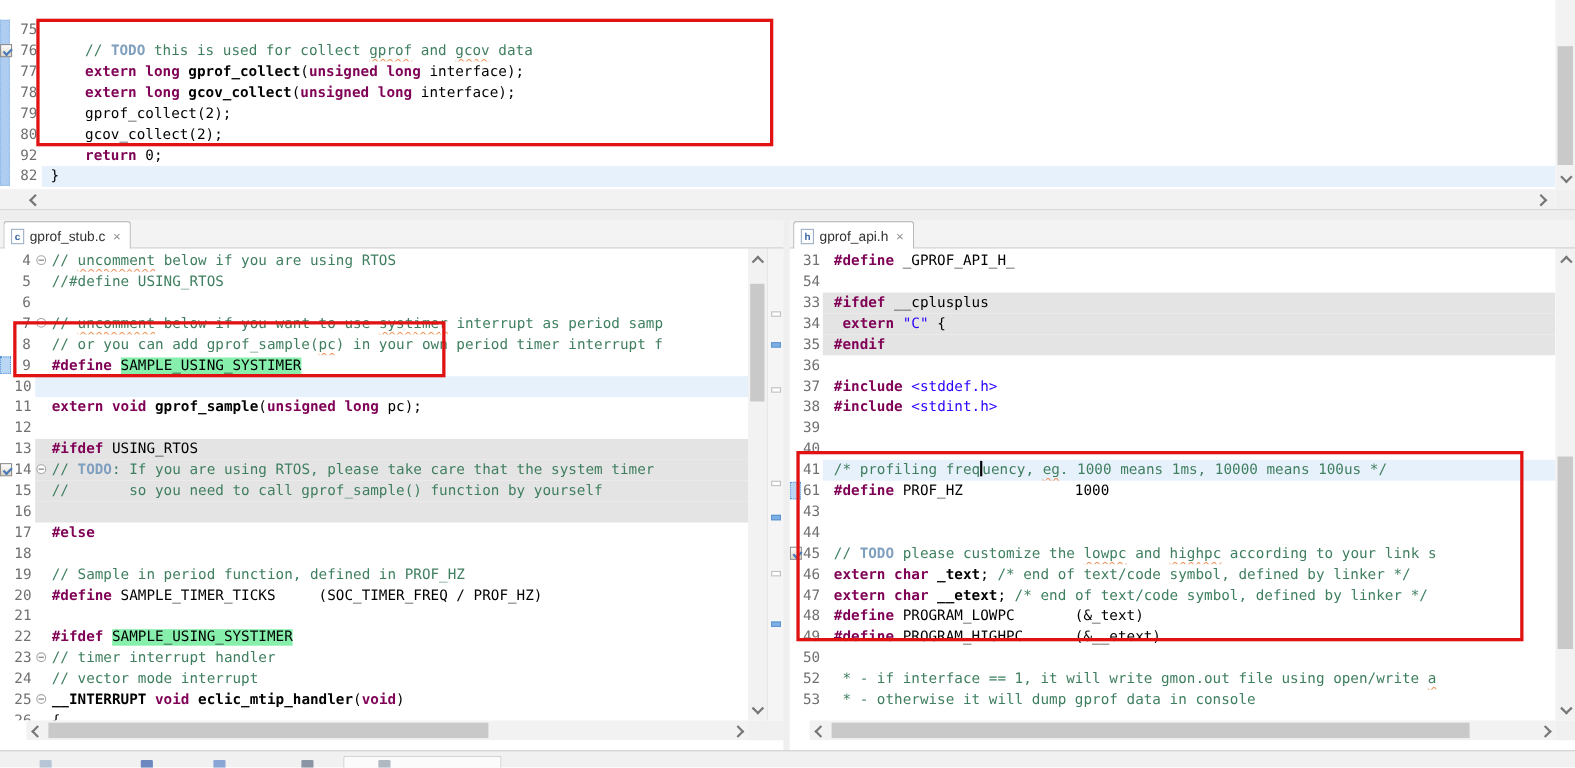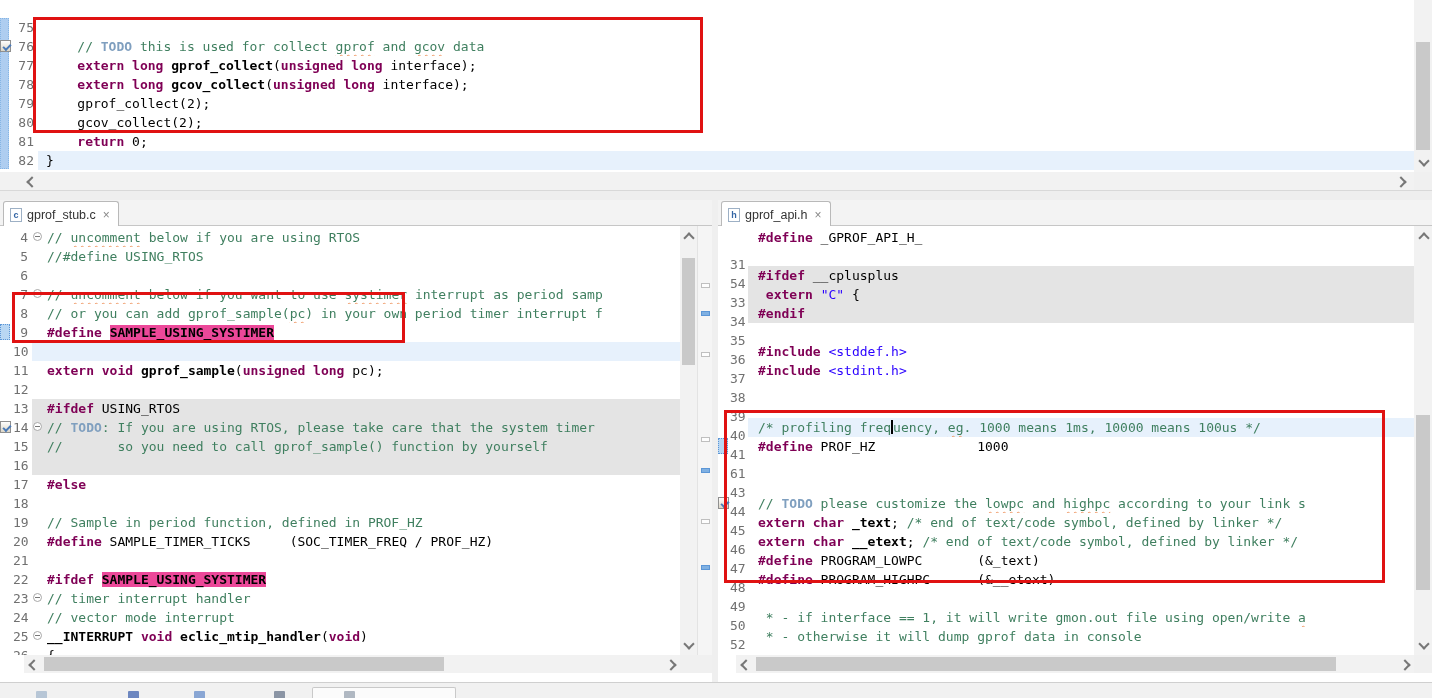--- a/index.html
+++ b/index.html
@@ -9,31 +9,31 @@
   .ebody{position:absolute;background:#ffffff;overflow:hidden;}
   .rows{position:absolute;left:0;top:0;right:0;bottom:0;padding-top:2px;}
   .row{display:flex;height:19px;line-height:19px;white-space:pre;background:transparent;}
   .ann{flex:none;position:relative;}
   .ln{flex:none;text-align:right;color:#707070;padding-right:4px;box-sizing:border-box;}
   .rest{flex:1 1 auto;display:flex;min-width:0;}
   .fold{flex:none;position:relative;}
   .code{flex:1 1 auto;white-space:pre;overflow:hidden;}
   .ed-top .ann{width:12px;} .ed-top .ln{width:26px;} .ed-top .fold{width:8px;}
   .ed-left .ann{width:13px;} .ed-left .ln{width:19px;} .ed-left .fold{width:15px;}
-  .ed-right .ann{width:12px;} .ed-right .ln{width:18px;margin-top:27px;} .ed-right .fold{width:10px;}
+  .ed-right .ann{width:12px;} .ed-right .ln{width:18px;} .ed-right .fold{width:10px;}
   .bg-gray .rest{background:#e4e4e4;}
   .bg-blue .rest{background:#e7f1fc;}
   
   .seg-k{color:#7f0055;font-weight:bold;}
   .seg-p{color:#000;}
   .seg-c{color:#3f7f5f;}
   .seg-tt{color:#7f9fbf;font-weight:bold;}
   .seg-s{color:#2a00ff;}
   .seg-b{color:#000;font-weight:bold;}
-  .seg-hl{color:#000;background:#ec4899;font-weight:bold;}
+  .seg-hl{color:#000;background:#86efac;}
   .seg-cw{color:#3f7f5f;text-decoration-line:underline;text-decoration-style:wavy;
           text-decoration-color:#f09a66;text-decoration-thickness:1px;text-underline-offset:3px;}
   .caret{display:inline-block;width:0;height:14px;border-left:2px solid #000;vertical-align:-2px;}
   
   .task-icon{position:absolute;left:0;top:3px;width:11px;height:12px;border:1px solid #8f8f8f;
      background:linear-gradient(180deg,#fefefe,#dcd6c6);box-sizing:border-box;}
   .task-icon:after{content:"";position:absolute;left:2px;top:3px;width:6px;height:3px;
      border-left:2px solid #4a7ab8;border-bottom:2px solid #4a7ab8;transform:rotate(-45deg);}
   .blue-marker{position:absolute;left:0;top:1px;width:10px;height:16px;background:#b9d7f3;
      border:1px dotted #5c96d6;box-sizing:border-box;}
@@ -81,21 +81,21 @@
 
   <div class="ebody ed-top" style="left:0;top:16px;width:1414px;height:172px;">
     <div class="range-bar"></div>
     <div class="rows">
         <div class="row"><span class="ann"></span><span class="ln">75</span><span class="rest"><span class="fold"></span><span class="code"></span></span></div>
         <div class="row"><span class="ann"><span class="task-icon"></span></span><span class="ln">76</span><span class="rest"><span class="fold"></span><span class="code"><span class="seg-p">    </span><span class="seg-c">// </span><span class="seg-tt">TODO</span><span class="seg-c"> this is used for collect </span><span class="seg-cw">gprof</span><span class="seg-c"> and </span><span class="seg-cw">gcov</span><span class="seg-c"> data</span></span></span></div>
         <div class="row"><span class="ann"></span><span class="ln">77</span><span class="rest"><span class="fold"></span><span class="code"><span class="seg-p">    </span><span class="seg-k">extern long</span><span class="seg-p"> </span><span class="seg-b">gprof_collect</span><span class="seg-p">(</span><span class="seg-k">unsigned long</span><span class="seg-p"> interface);</span></span></span></div>
         <div class="row"><span class="ann"></span><span class="ln">78</span><span class="rest"><span class="fold"></span><span class="code"><span class="seg-p">    </span><span class="seg-k">extern long</span><span class="seg-p"> </span><span class="seg-b">gcov_collect</span><span class="seg-p">(</span><span class="seg-k">unsigned long</span><span class="seg-p"> interface);</span></span></span></div>
         <div class="row"><span class="ann"></span><span class="ln">79</span><span class="rest"><span class="fold"></span><span class="code"><span class="seg-p">    gprof_collect(2);</span></span></span></div>
         <div class="row"><span class="ann"></span><span class="ln">80</span><span class="rest"><span class="fold"></span><span class="code"><span class="seg-p">    gcov_collect(2);</span></span></span></div>
-        <div class="row"><span class="ann"></span><span class="ln">81</span><span class="rest"><span class="fold"></span><span class="code"><span class="seg-p">    </span><span class="seg-k">return</span><span class="seg-p"> 0;</span></span></span></div>
+        <div class="row"><span class="ann"></span><span class="ln">92</span><span class="rest"><span class="fold"></span><span class="code"><span class="seg-p">    </span><span class="seg-k">return</span><span class="seg-p"> 0;</span></span></span></div>
         <div class="row bg-blue"><span class="ann"></span><span class="ln">82</span><span class="rest"><span class="fold"></span><span class="code"><span class="seg-p">}</span></span></span></div>
         <div class="row"><span class="ann"></span><span class="ln">83</span><span class="rest"><span class="fold"></span><span class="code"></span></span></div>
       </div>
   </div>
   <div class="vsb" style="left:1414px;top:0;height:172px;">
     <div class="sb-thumb" style="left:2px;right:2px;top:42px;height:108px;"></div>
     <div class="sb-btn" style="left:1px;bottom:2px;">
         <span class="chev chev-down"></span>
       </div>
   </div>

